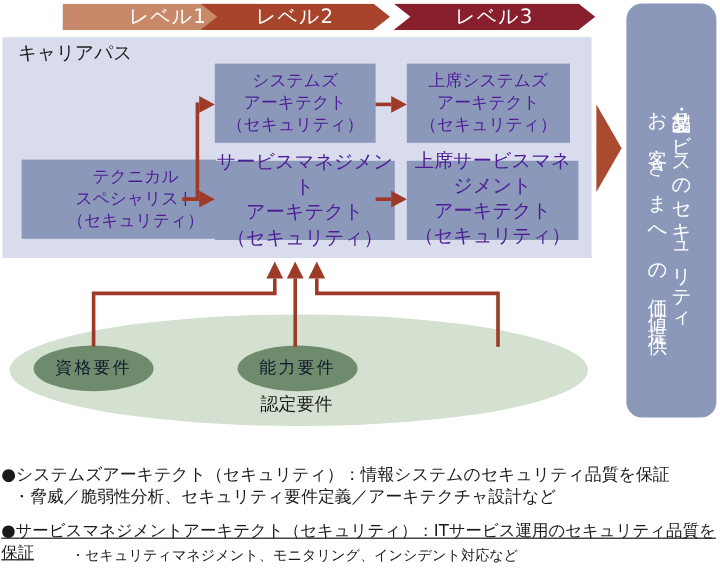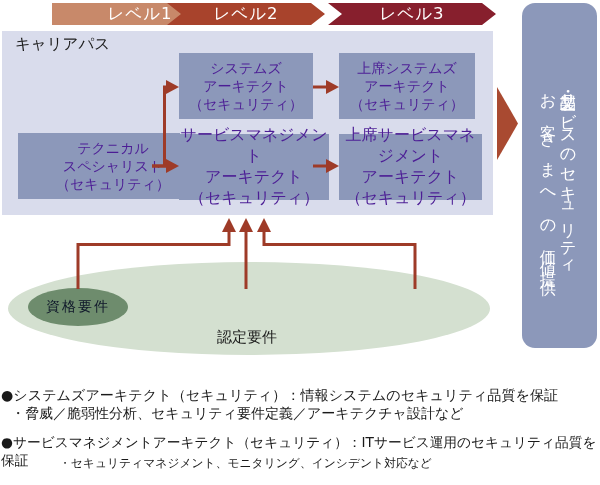--- a/index.html
+++ b/index.html
@@ -22,21 +22,21 @@
 #bigellipse{left:8px;top:262px;width:482px;height:93px;background:var(--ellipse);border-radius:50%;}
 .req{position:absolute;top:288px;width:100px;height:38px;background:var(--reqnode);border-radius:50%;color:#0f172a;font-size:14px;letter-spacing:2px;display:flex;align-items:center;justify-content:center;}
 #req0{left:28px}
 #req1{left:198px}
 #req2{left:365px}
 #req-caption{left:217px;top:328px;font-size:15px;}
 .note-main{position:absolute;left:1px;}
 .note-sub{position:absolute;left:11px;}
 #n0main{top:385.5px;font-size:14.1px;}
 #n0sub{top:404.5px;font-size:14px;}
-#n1main{top:434px;font-size:13.7px;}
+#n1main{top:434px;font-size:13.7px;text-decoration:underline;}
 #n1sub{top:455.5px;font-size:11.8px;padding-left:48px;}
 #arrows{position:absolute;left:0;top:0;pointer-events:none;}
 </style>
 </head>
 <body>
 
 <div id="app">
   <div class="banner" id="lvl1">
       <span>レベル1</span>
     </div>
@@ -66,20 +66,21 @@
 アーキテクト
 （セキュリティ）</div>
 
   <div class="abs" id="vbanner">
     <div id="vtext">製品・サービスのセキュリティ
 お客さまへの価値提供</div>
   </div>
 
   <div class="abs" id="bigellipse"></div>
   <div class="req" id="req0">資格要件</div>
+  <div class="req" id="req1">能力要件</div>
   <div class="abs" id="req-caption">認定要件</div>
 
   <svg id="arrows" width="600" height="485">
     <path d="M152,166 H164.5 V87 H166" stroke="var(--arrow)" stroke-width="3" fill="none"></path>
     <polygon points="166,80 166,94 179,87" fill="var(--arrow)"></polygon>
     <path d="M152,166 H166" stroke="var(--arrow)" stroke-width="3" fill="none"></path>
     <polygon points="166,159 166,173 179,166" fill="var(--arrow)"></polygon>
     <path d="M313,87 H326" stroke="var(--arrow)" stroke-width="3" fill="none"></path>
     <polygon points="326,80 326,94 339,87" fill="var(--arrow)"></polygon>
     <path d="M313,166 H326" stroke="var(--arrow)" stroke-width="3" fill="none"></path>

